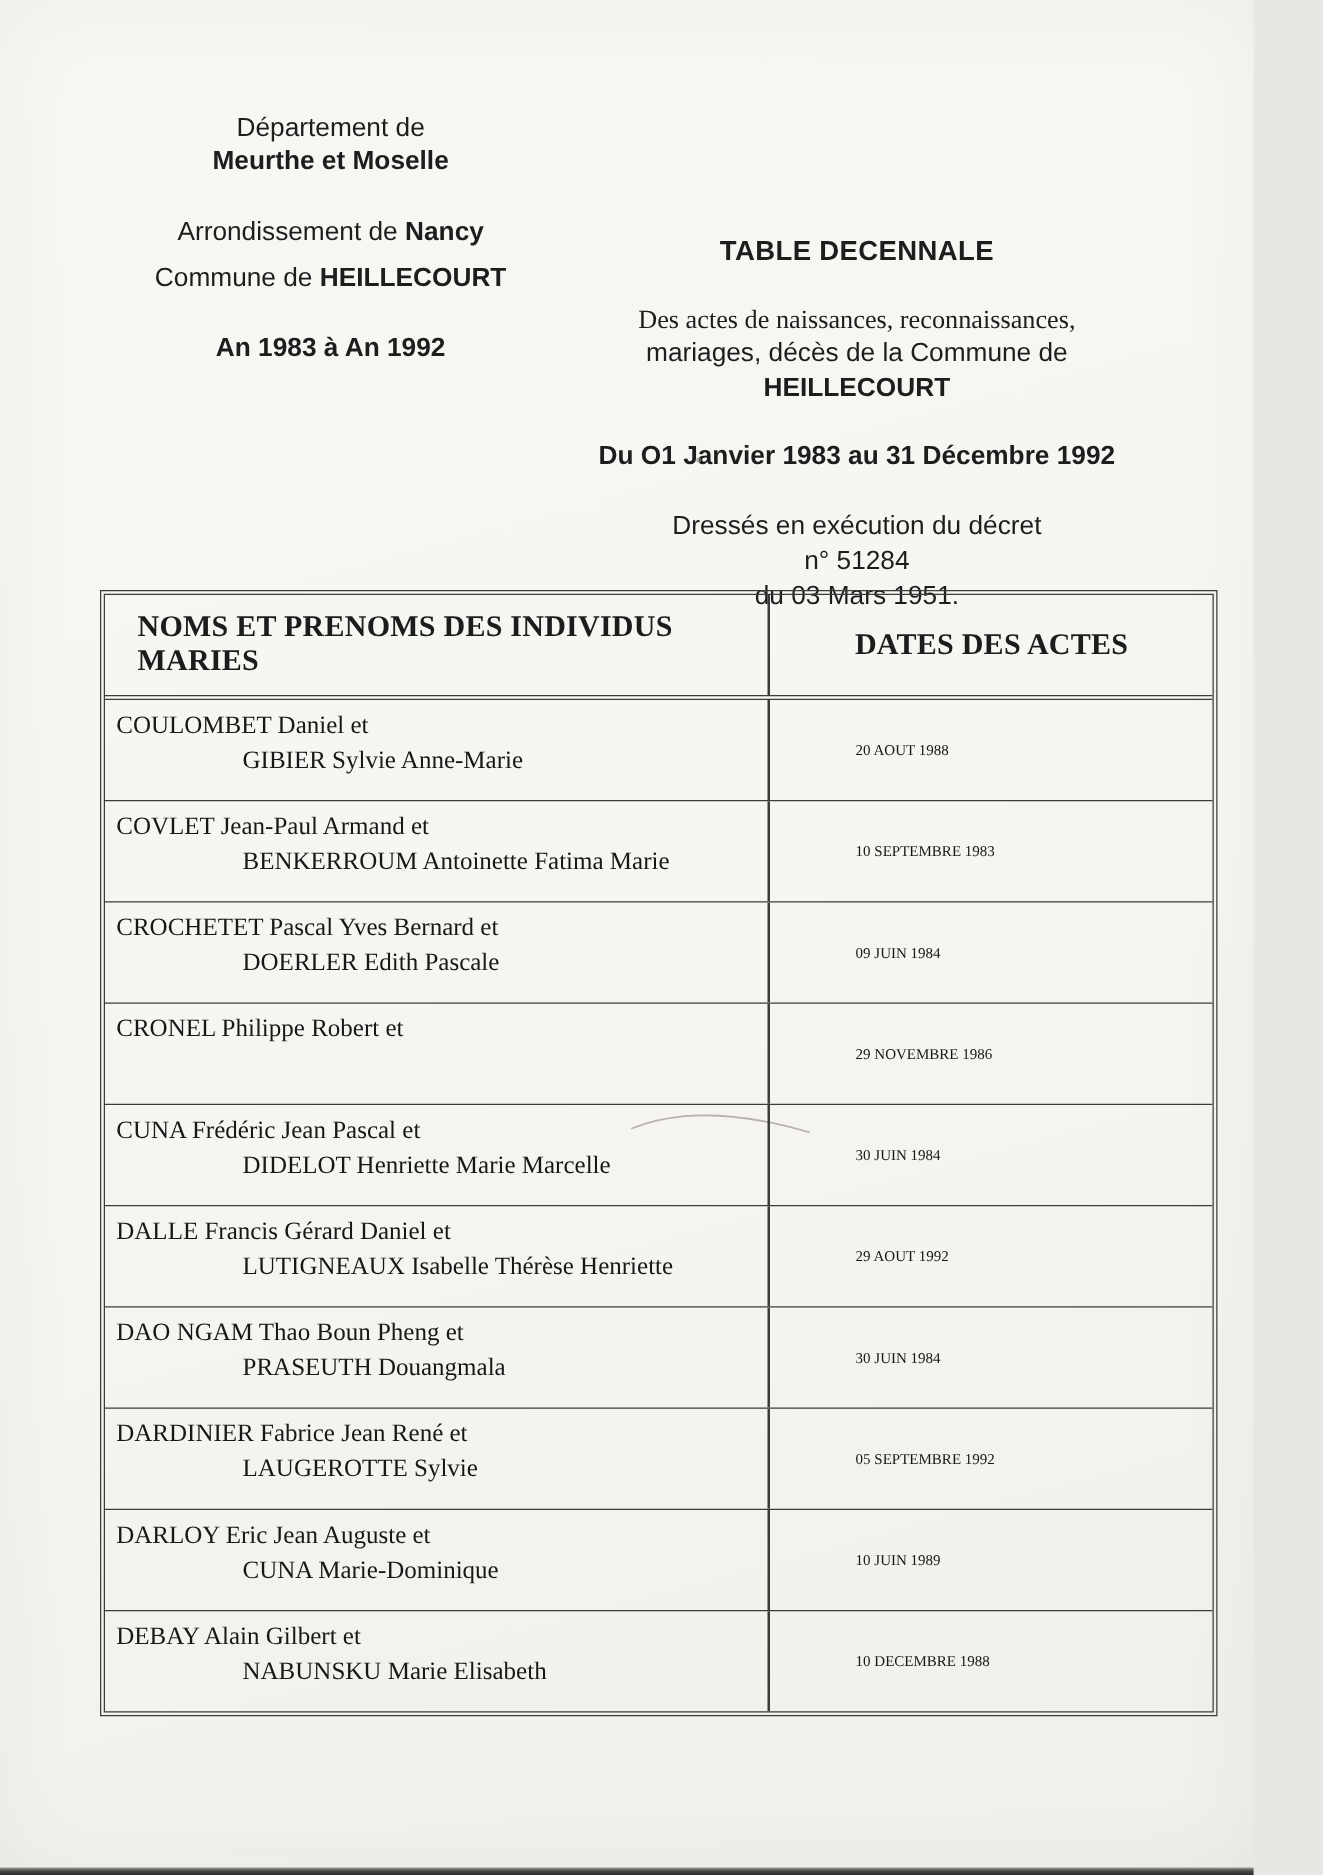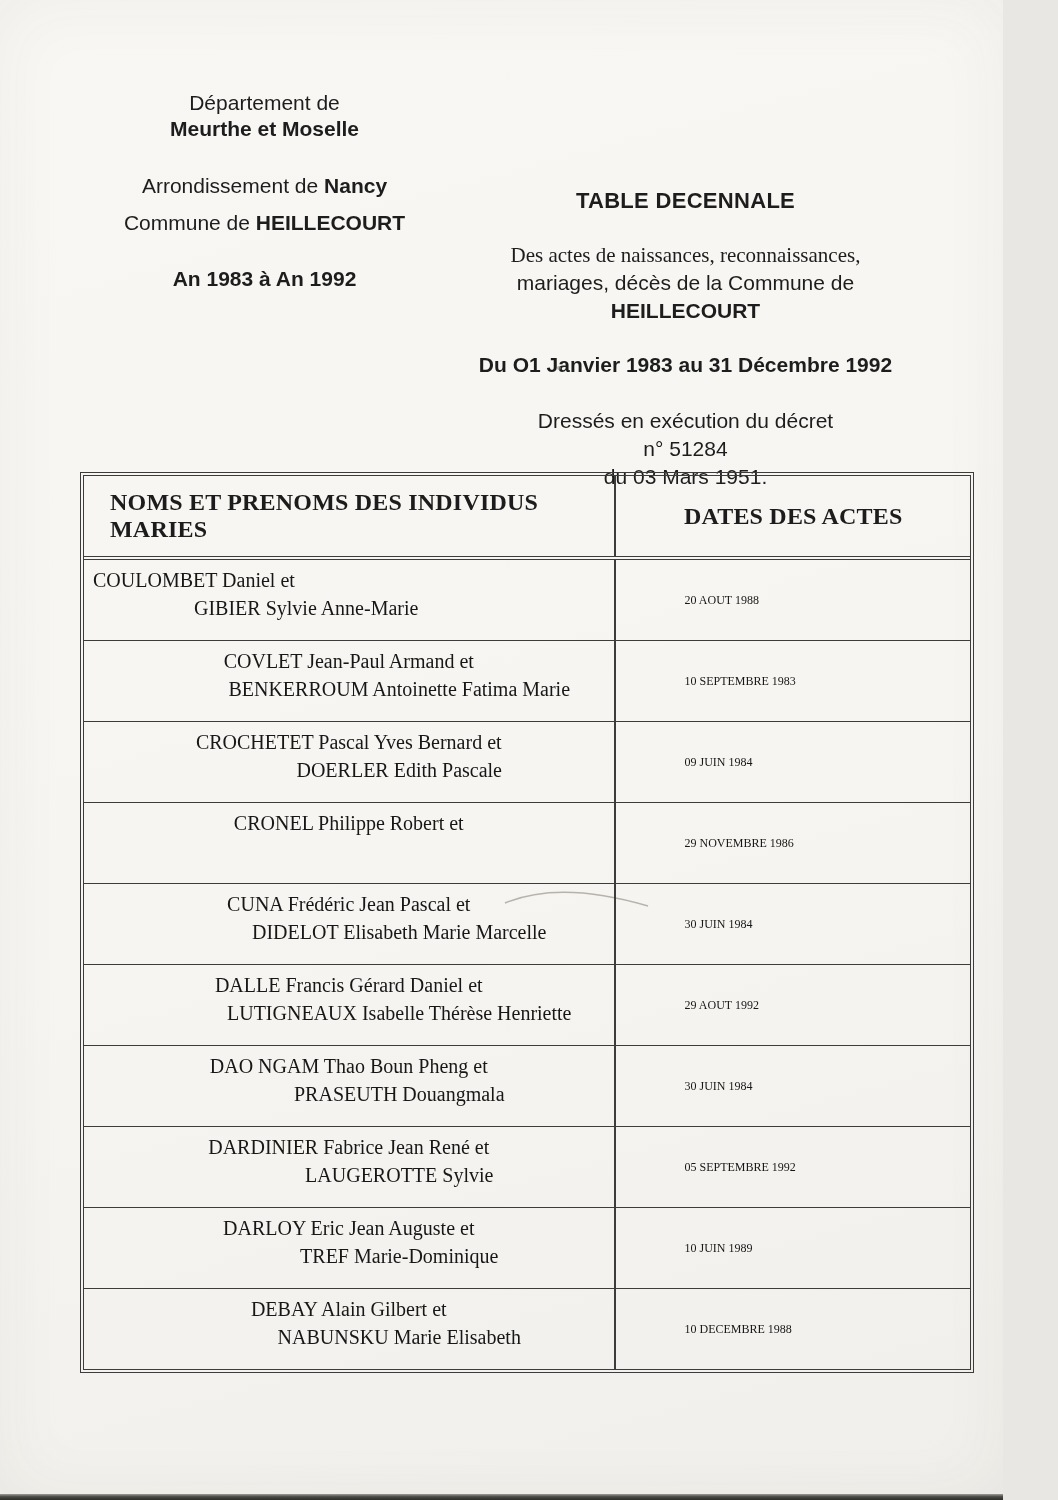--- a/index.html
+++ b/index.html
@@ -49,21 +49,21 @@
   .thead{
     display:flex;height:80px;
     border-bottom:4px double var(--border);
     font-family:"Liberation Serif",serif;font-weight:bold;
   }
   .th{display:flex;align-items:center;justify-content:center;font-size:24px;letter-spacing:.2px;}
   .th.col1{width:60.1%;box-sizing:border-box;border-right:2px solid var(--border);padding-left:26px;}
   .th.col2{flex:1;}
 
   .trow{display:flex;min-height:80px;font-family:"Liberation Serif",serif;}
-  #table-rows .trow + .trow{border-top:1.5px solid var(--border);text-align:center;}
+  #table-rows .trow + .trow{border-top:1.5px solid var(--border);}
   .cell-names{
     width:60.1%;box-sizing:border-box;border-right:2px solid var(--border);
     padding:6px 10px 6px 9px;font-size:20px;line-height:28px;color:#171717;
   }
   .name-line.indent{padding-left:101px;}
   .cell-date{
     flex:1;display:flex;align-items:center;
     padding-left:68px;font-size:12px;color:#171717;
   }
 
@@ -145,21 +145,21 @@
             <div class="cell-names">
               <div class="name-line">CRONEL Philippe Robert et</div>
             </div>
             <div class="cell-date">
               <span class="date-text">29 NOVEMBRE 1986</span>
             </div>
           </div>
           <div class="trow">
             <div class="cell-names">
               <div class="name-line">CUNA Frédéric Jean Pascal et</div>
-              <div class="name-line indent">DIDELOT Elisabeth Marie Marcelle</div>
+              <div class="name-line indent">DIDELOT Henriette Marie Marcelle</div>
             </div>
             <div class="cell-date">
               <span class="date-text">30 JUIN 1984</span>
             </div>
           </div>
           <div class="trow">
             <div class="cell-names">
               <div class="name-line">DALLE Francis Gérard Daniel et</div>
               <div class="name-line indent">LUTIGNEAUX Isabelle Thérèse Henriette</div>
             </div>
@@ -181,21 +181,21 @@
               <div class="name-line">DARDINIER Fabrice Jean René et</div>
               <div class="name-line indent">LAUGEROTTE Sylvie</div>
             </div>
             <div class="cell-date">
               <span class="date-text">05 SEPTEMBRE 1992</span>
             </div>
           </div>
           <div class="trow">
             <div class="cell-names">
               <div class="name-line">DARLOY Eric Jean Auguste et</div>
-              <div class="name-line indent">TREF Marie-Dominique</div>
+              <div class="name-line indent">CUNA Marie-Dominique</div>
             </div>
             <div class="cell-date">
               <span class="date-text">10 JUIN 1989</span>
             </div>
           </div>
           <div class="trow">
             <div class="cell-names">
               <div class="name-line">DEBAY Alain Gilbert et</div>
               <div class="name-line indent">NABUNSKU Marie Elisabeth</div>
             </div>

